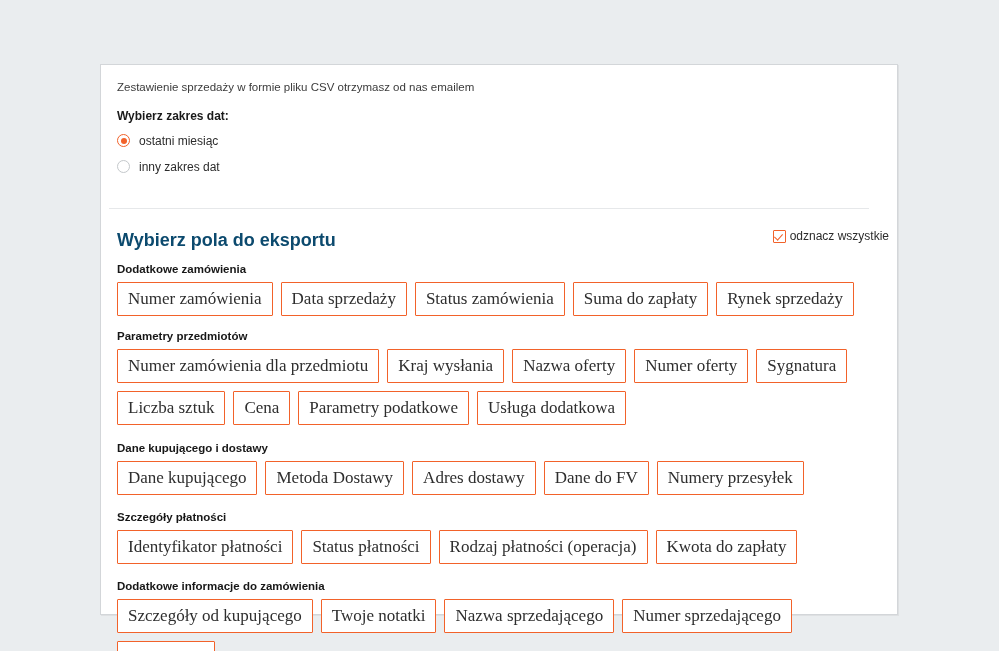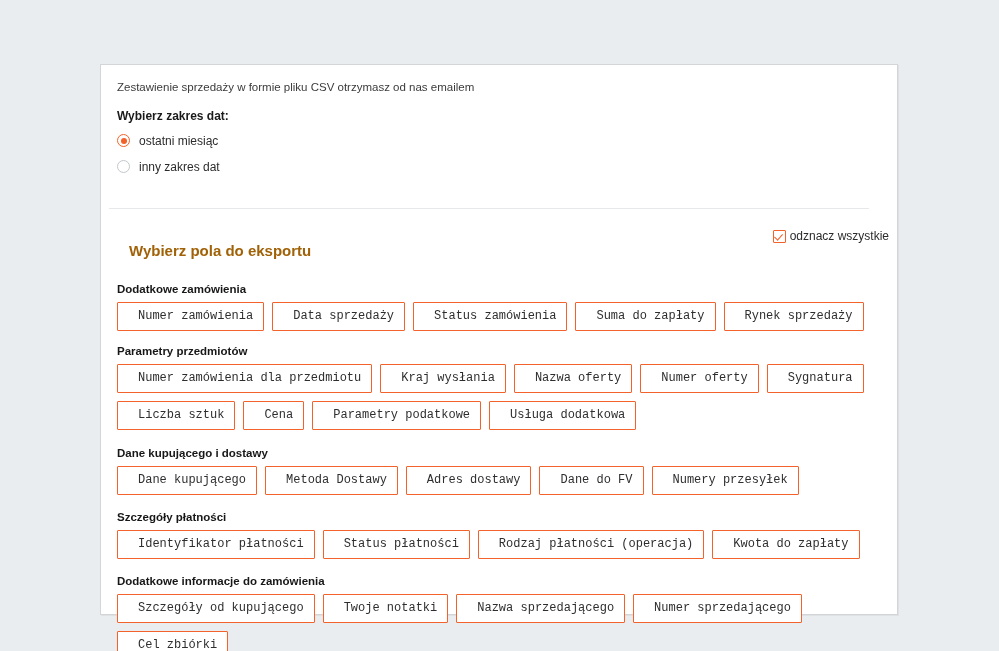--- a/index.html
+++ b/index.html
@@ -91,24 +91,24 @@
     margin: 22px 10px 0 0;
   }
 
   .export-head {
     display: flex;
     align-items: flex-start;
     justify-content: space-between;
     margin-top: 21px;
   }
   .export-title {
-    font-size: 15px;
+    font-size: 18px;
     font-weight: bold;
-    color: #a16207;
-    margin: 12px;
+    color: #0c4a6e;
+    margin: 0;
   }
   .select-all {
     display: flex;
     align-items: center;
     gap: 4px;
     margin-top: -1px;
     margin-right: -10px;
   }
   .checkbox-mark {
     width: 13px;
@@ -145,27 +145,27 @@
   }
   .chips {
     display: flex;
     flex-wrap: wrap;
     gap: 8px 8px;
   }
   .chip {
     border: 1.5px solid #f2622a;
     background: #ffffff;
     color: #2e2e2e;
-    font-size: 12px;
+    font-size: 17px;
     line-height: 1;
-    padding: 7px 10px 8px 20px;
+    padding: 7px 10px 8px 10px;
     box-sizing: border-box;
     border-radius: 1px;
     white-space: nowrap;
-    font-family: Liberation Mono, monospace;
+    font-family: Liberation Serif, serif;
     cursor: pointer;
     user-select: none;
   }
 
   .submit-wrap { margin-top: 21px; }
   .submit-btn {
     background: #b91c1c;
     color: #ffffff;
     border: none;
     font-size: 10.5px;

